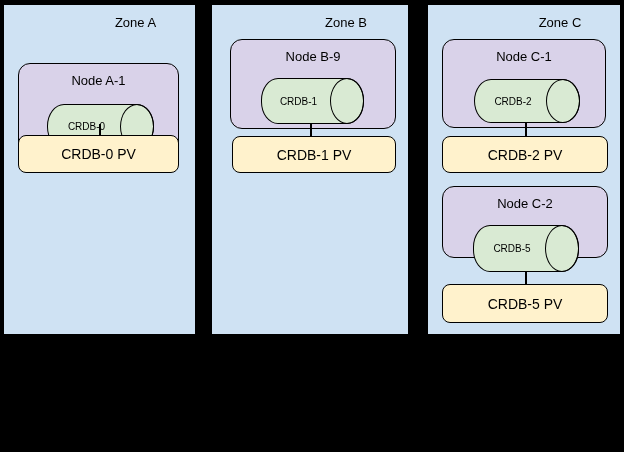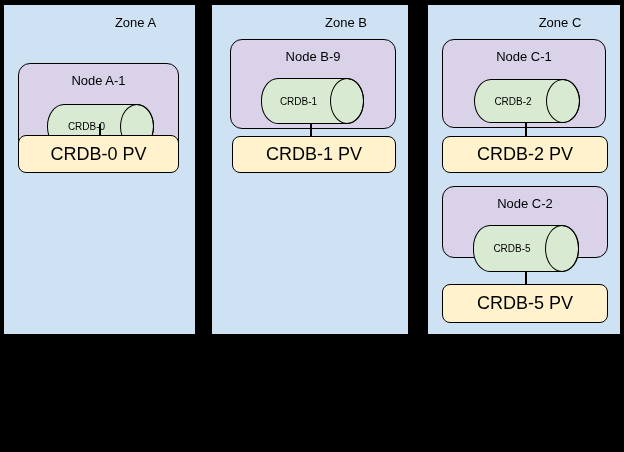--- a/index.html
+++ b/index.html
@@ -81,21 +81,21 @@
     position: absolute;
     background: #fff2cc;
     border: 1px solid #000000;
     border-radius: 8px;
     box-sizing: border-box;
     display: flex;
     align-items: center;
     justify-content: center;
   }
   .pv-label {
-    font-size: 18px;
+    font-size: 14px;
     color: #000000;
   }
   .connector {
     position: absolute;
     width: 2px;
     background: #000000;
   }
 </style>
 </head>
 <body>

